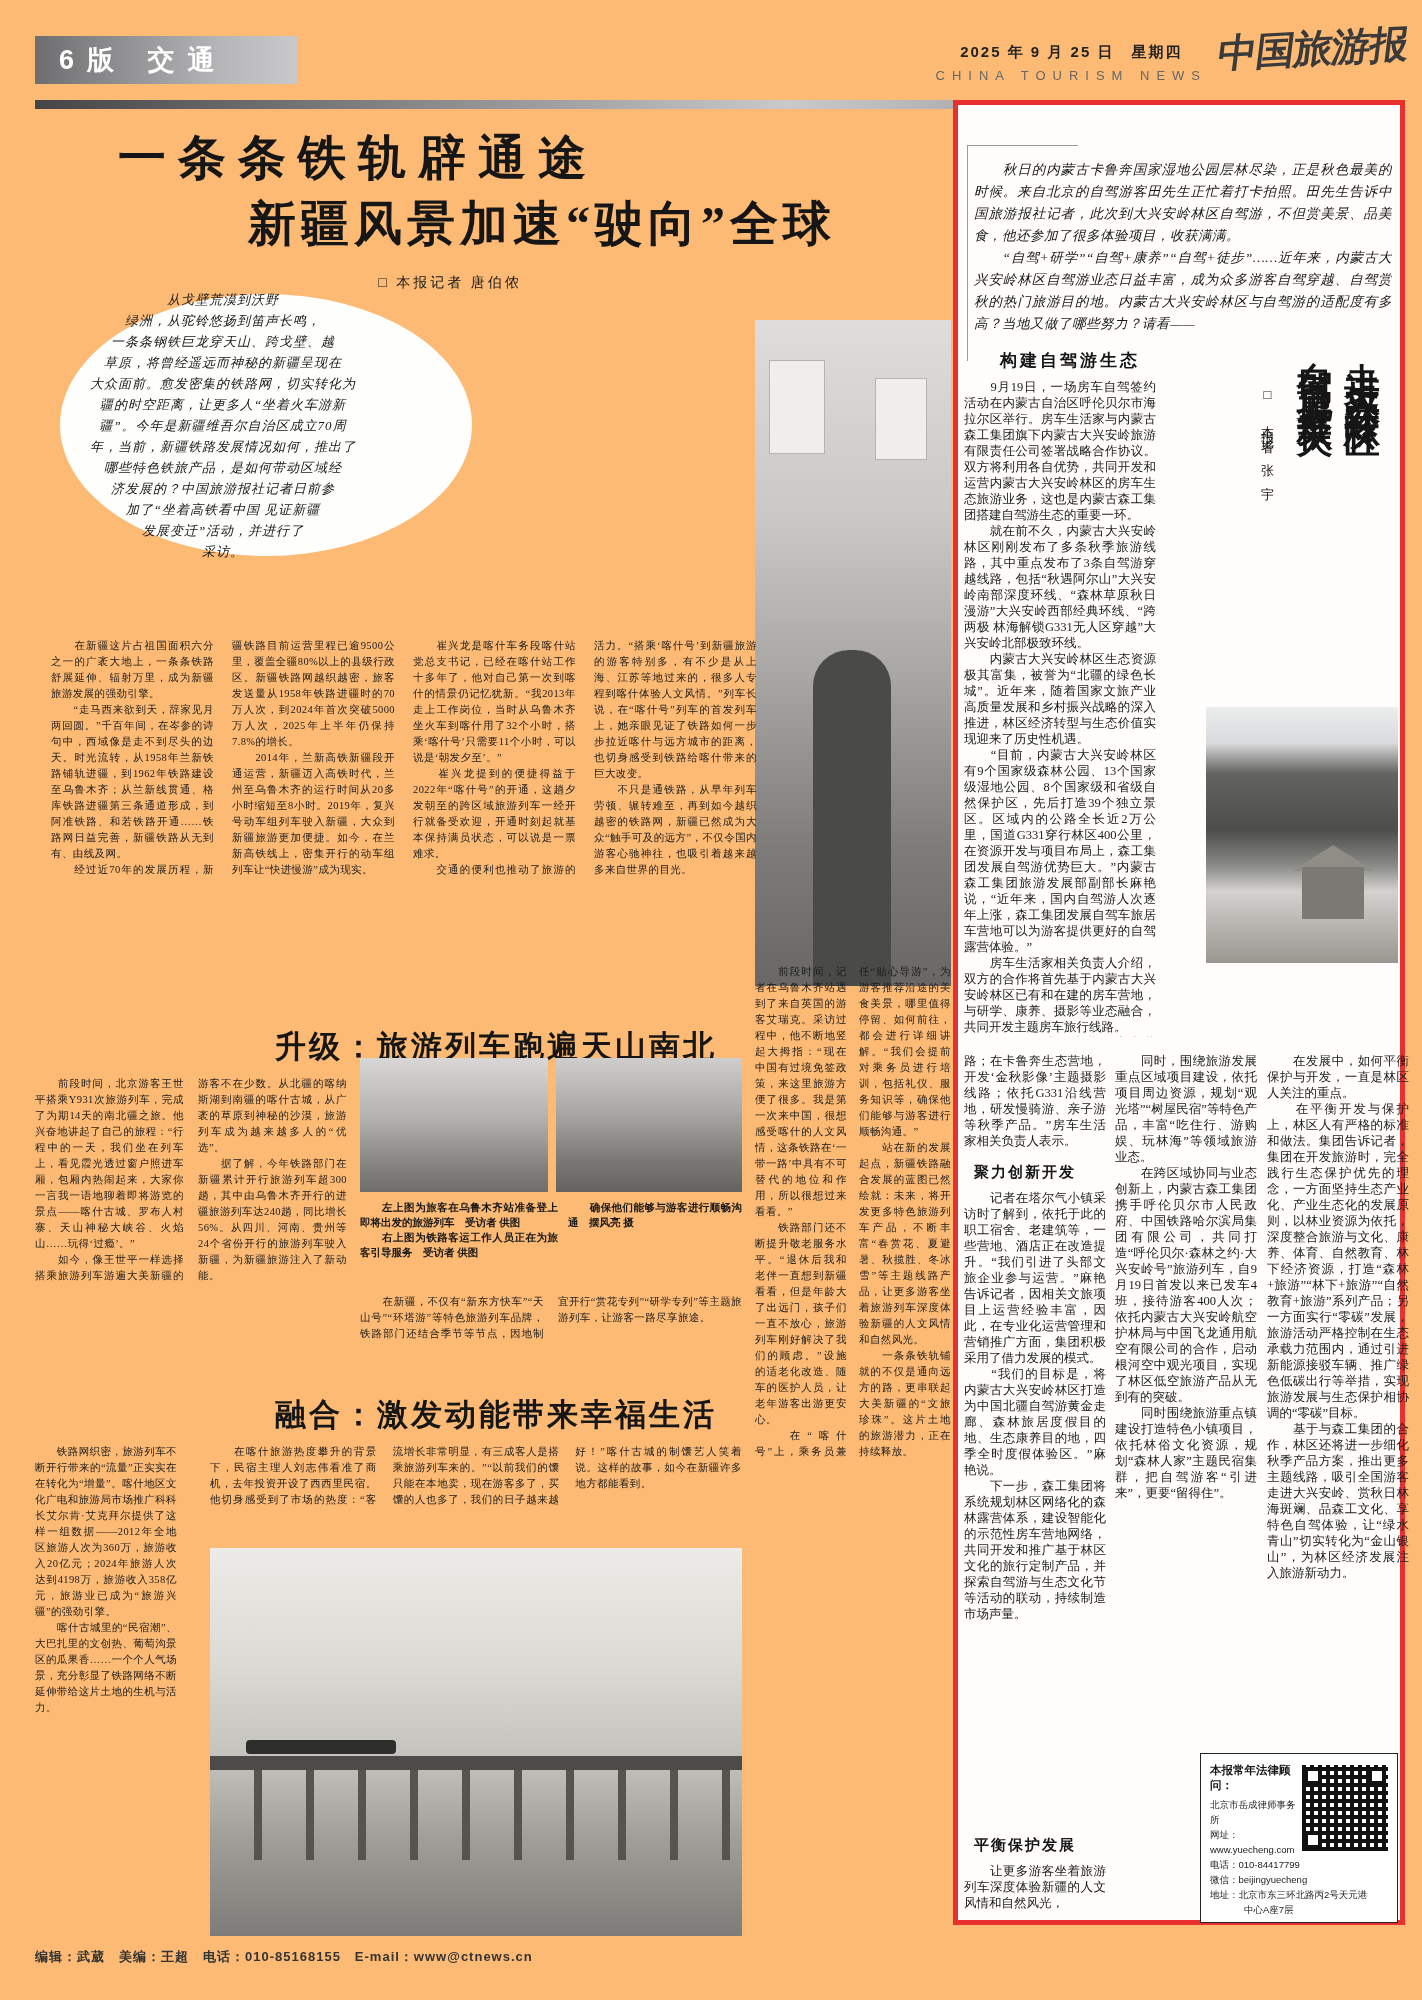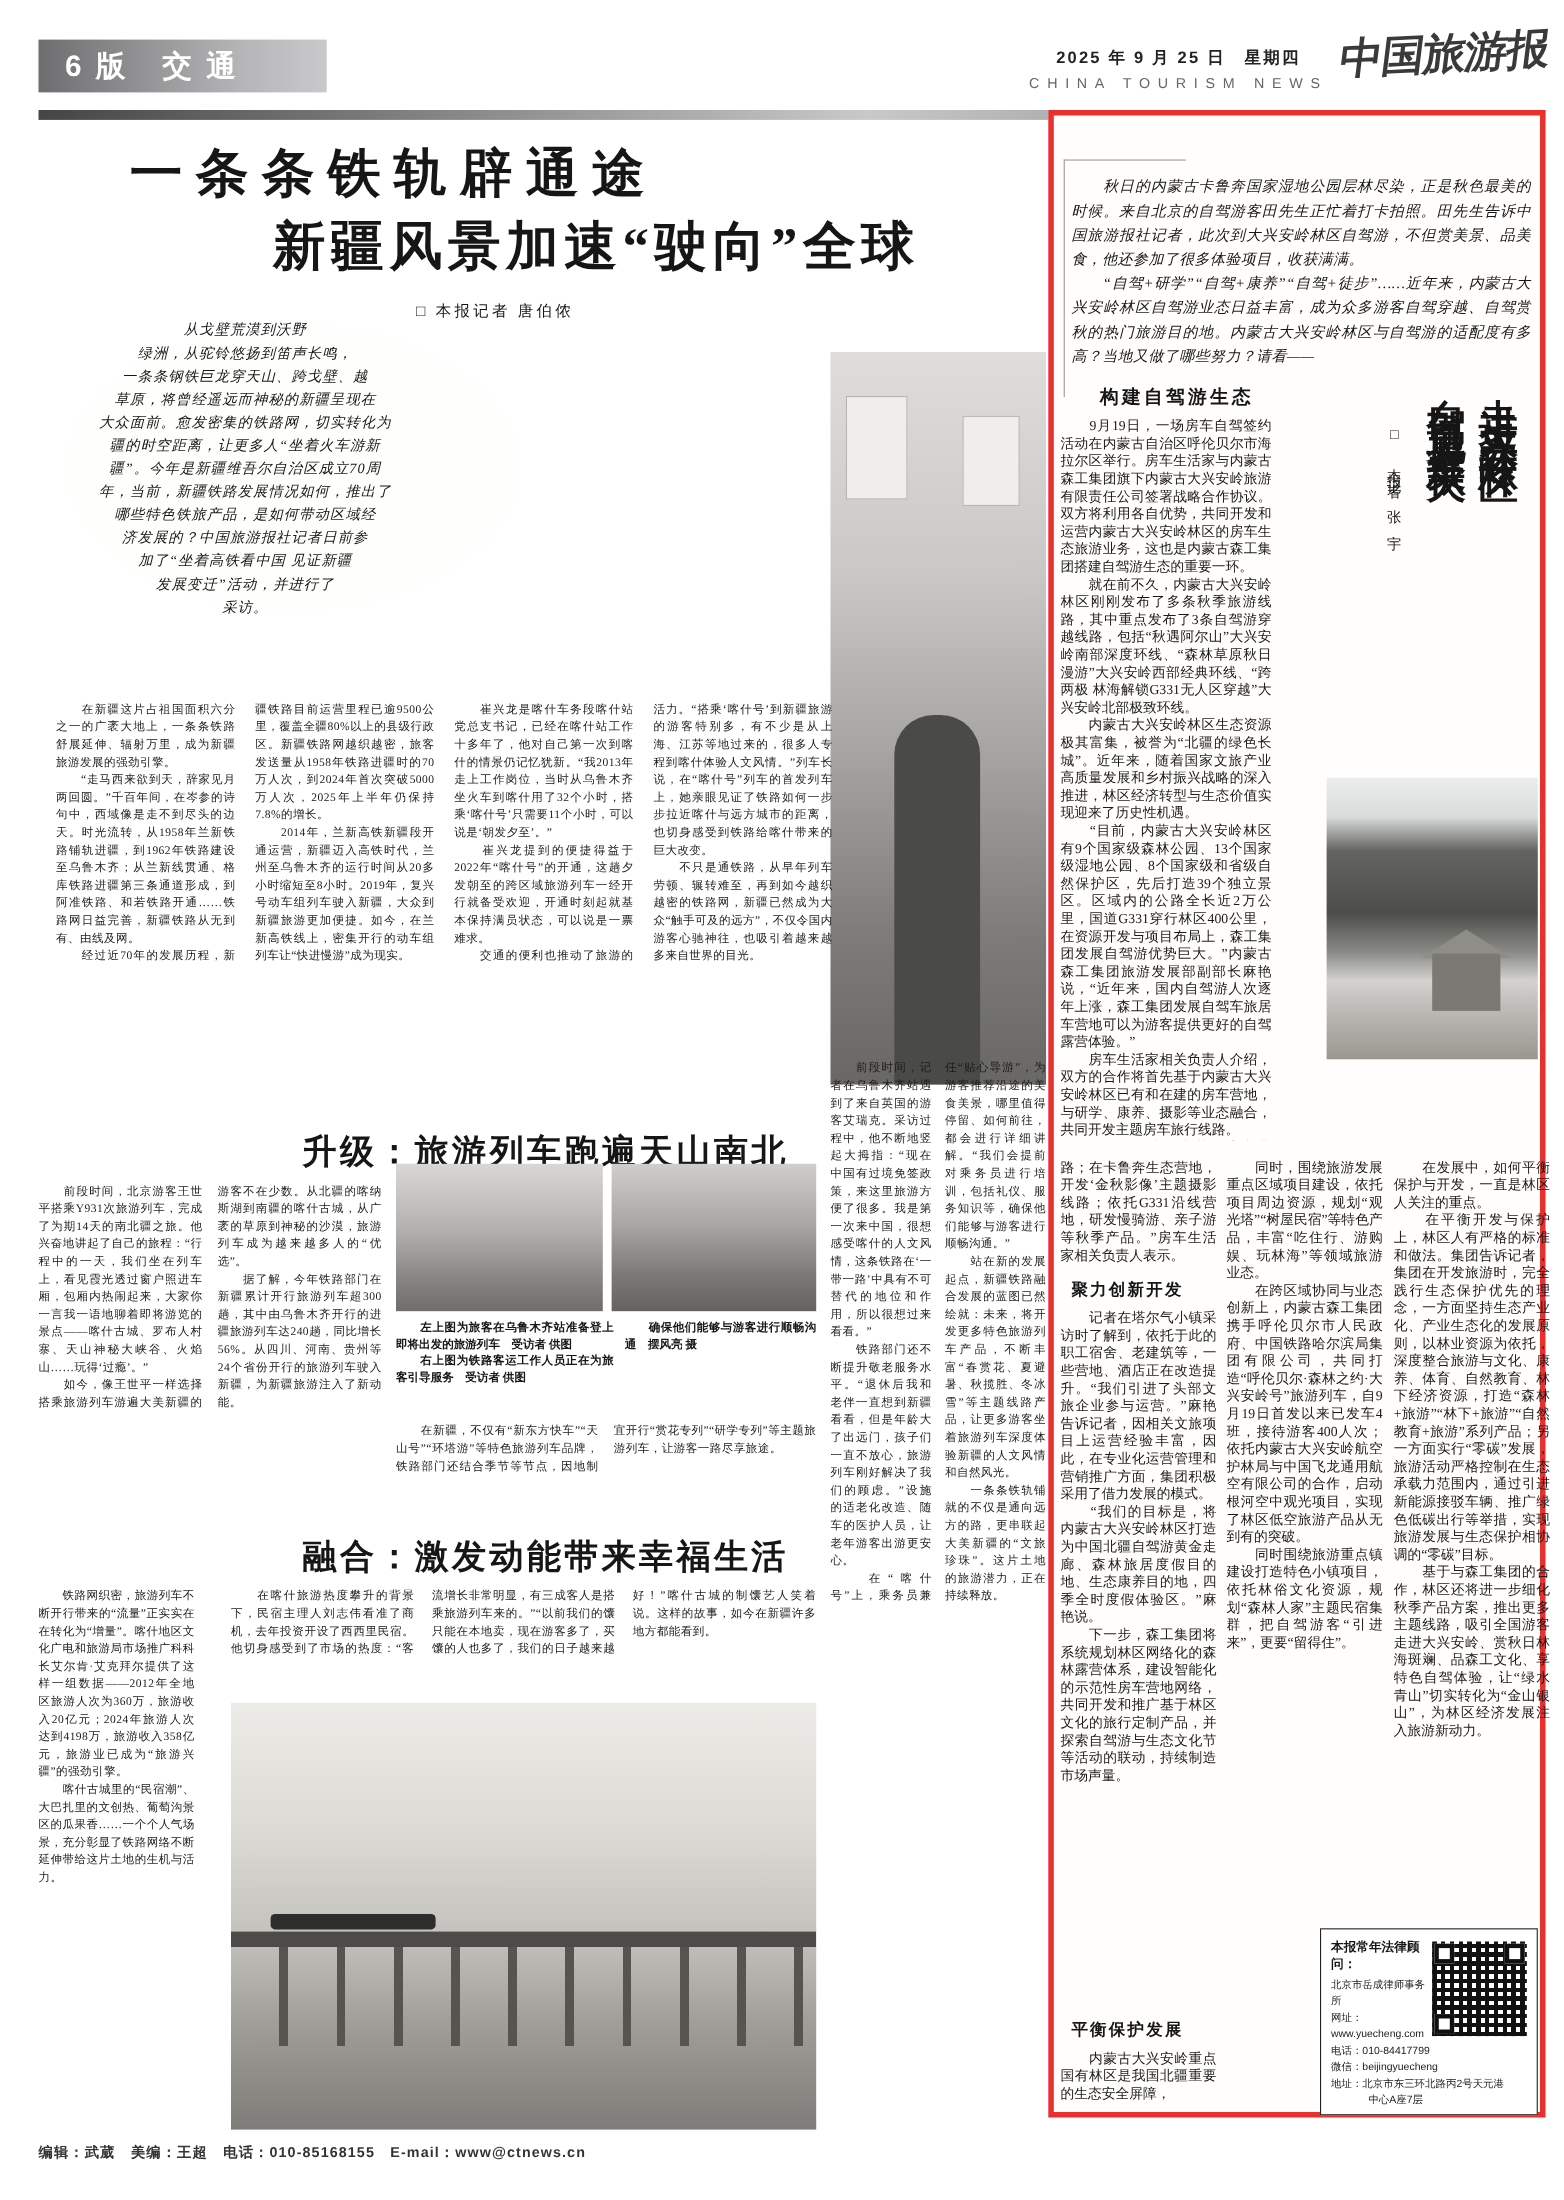--- a/index.html
+++ b/index.html
@@ -1,16 +1,16 @@
 <!DOCTYPE html>
 <html><head>
 <meta charset="utf-8">
 <style>
   html,body{margin:0;padding:0;background:#e9e9e7;}
-  .page{position:relative;width:1422px;height:2000px;margin:0 auto;background:#ffffff;
+  .page{position:relative;width:1422px;height:2000px;margin:0 auto;background:#fdba74;
         font-family:"Liberation Serif",serif;color:#161616;overflow:hidden;}
   .abs{position:absolute;}
   
   .badge{left:35px;top:36px;width:262px;height:48px;line-height:48px;padding-left:24px;
          background:linear-gradient(90deg,#6e6e70,#b5b5b7 70%,#c9c9cb);
          color:#fff;font-family:"Liberation Sans",sans-serif;font-weight:bold;
          font-size:27px;letter-spacing:13px;box-sizing:border-box;}
   .hdr-right{right:215px;top:43px;text-align:center;font-family:"Liberation Sans",sans-serif;}
   .hdr-date{font-weight:bold;font-size:15px;letter-spacing:2px;color:#222;}
   .hdr-en{font-size:13px;letter-spacing:7px;color:#666;margin-top:6px;}
@@ -183,21 +183,21 @@
       <div class="hut"></div>
     </div>
 
     <div class="abs feat-col" style="left:6px;top:948px;">
       <div class="feat-body" style="height:100px;">路；在卡鲁奔生态营地，开发‘金秋影像’主题摄影线路；依托G331沿线营地，研发慢骑游、亲子游等秋季产品。”房车生活家相关负责人表示。</div>
       <div class="feat-inhead">聚力创新开发</div>
       <div class="feat-body" style="height:636px;">　　记者在塔尔气小镇采访时了解到，依托于此的职工宿舍、老建筑等，一些营地、酒店正在改造提升。“我们引进了头部文旅企业参与运营。”麻艳告诉记者，因相关文旅项目上运营经验丰富，因此，在专业化运营管理和营销推广方面，集团积极采用了借力发展的模式。
 　　“我们的目标是，将内蒙古大兴安岭林区打造为中国北疆自驾游黄金走廊、森林旅居度假目的地、生态康养目的地，四季全时度假体验区。”麻艳说。
 　　下一步，森工集团将系统规划林区网络化的森林露营体系，建设智能化的示范性房车营地网络，共同开发和推广基于林区文化的旅行定制产品，并探索自驾游与生态文化节等活动的联动，持续制造市场声量。</div>
       <div class="feat-inhead">平衡保护发展</div>
-      <div class="feat-body" style="height:66px;">　　内蒙古大兴安岭重点国有林区是我国北疆重要的生态安全屏障，</div>
+      <div class="feat-body" style="height:66px;">　　让更多游客坐着旅游列车深度体验新疆的人文风情和自然风光，</div>
     </div>
     <div class="abs feat-col feat-body" style="left:157px;top:948px;">　　同时，围绕旅游发展重点区域项目建设，依托项目周边资源，规划“观光塔”“树屋民宿”等特色产品，丰富“吃住行、游购娱、玩林海”等领域旅游业态。
 　　在跨区域协同与业态创新上，内蒙古森工集团携手呼伦贝尔市人民政府、中国铁路哈尔滨局集团有限公司，共同打造“呼伦贝尔·森林之约·大兴安岭号”旅游列车，自9月19日首发以来已发车4班，接待游客400人次；依托内蒙古大兴安岭航空护林局与中国飞龙通用航空有限公司的合作，启动根河空中观光项目，实现了林区低空旅游产品从无到有的突破。
 　　同时围绕旅游重点镇建设打造特色小镇项目，依托林俗文化资源，规划“森林人家”主题民宿集群，把自驾游客“引进来”，更要“留得住”。</div>
     <div class="abs feat-body" style="left:309px;top:948px;width:142px;height:690px;">　　在发展中，如何平衡保护与开发，一直是林区人关注的重点。
 　　在平衡开发与保护上，林区人有严格的标准和做法。集团告诉记者，集团在开发旅游时，完全践行生态保护优先的理念，一方面坚持生态产业化、产业生态化的发展原则，以林业资源为依托，深度整合旅游与文化、康养、体育、自然教育、林下经济资源，打造“森林+旅游”“林下+旅游”“自然教育+旅游”系列产品；另一方面实行“零碳”发展，旅游活动严格控制在生态承载力范围内，通过引进新能源接驳车辆、推广绿色低碳出行等举措，实现旅游发展与生态保护相协调的“零碳”目标。
 　　基于与森工集团的合作，林区还将进一步细化秋季产品方案，推出更多主题线路，吸引全国游客走进大兴安岭、赏秋日林海斑斓、品森工文化、享特色自驾体验，让“绿水青山”切实转化为“金山银山”，为林区经济发展注入旅游新动力。</div>
 
     <div class="abs legal">
       <div class="qr">

